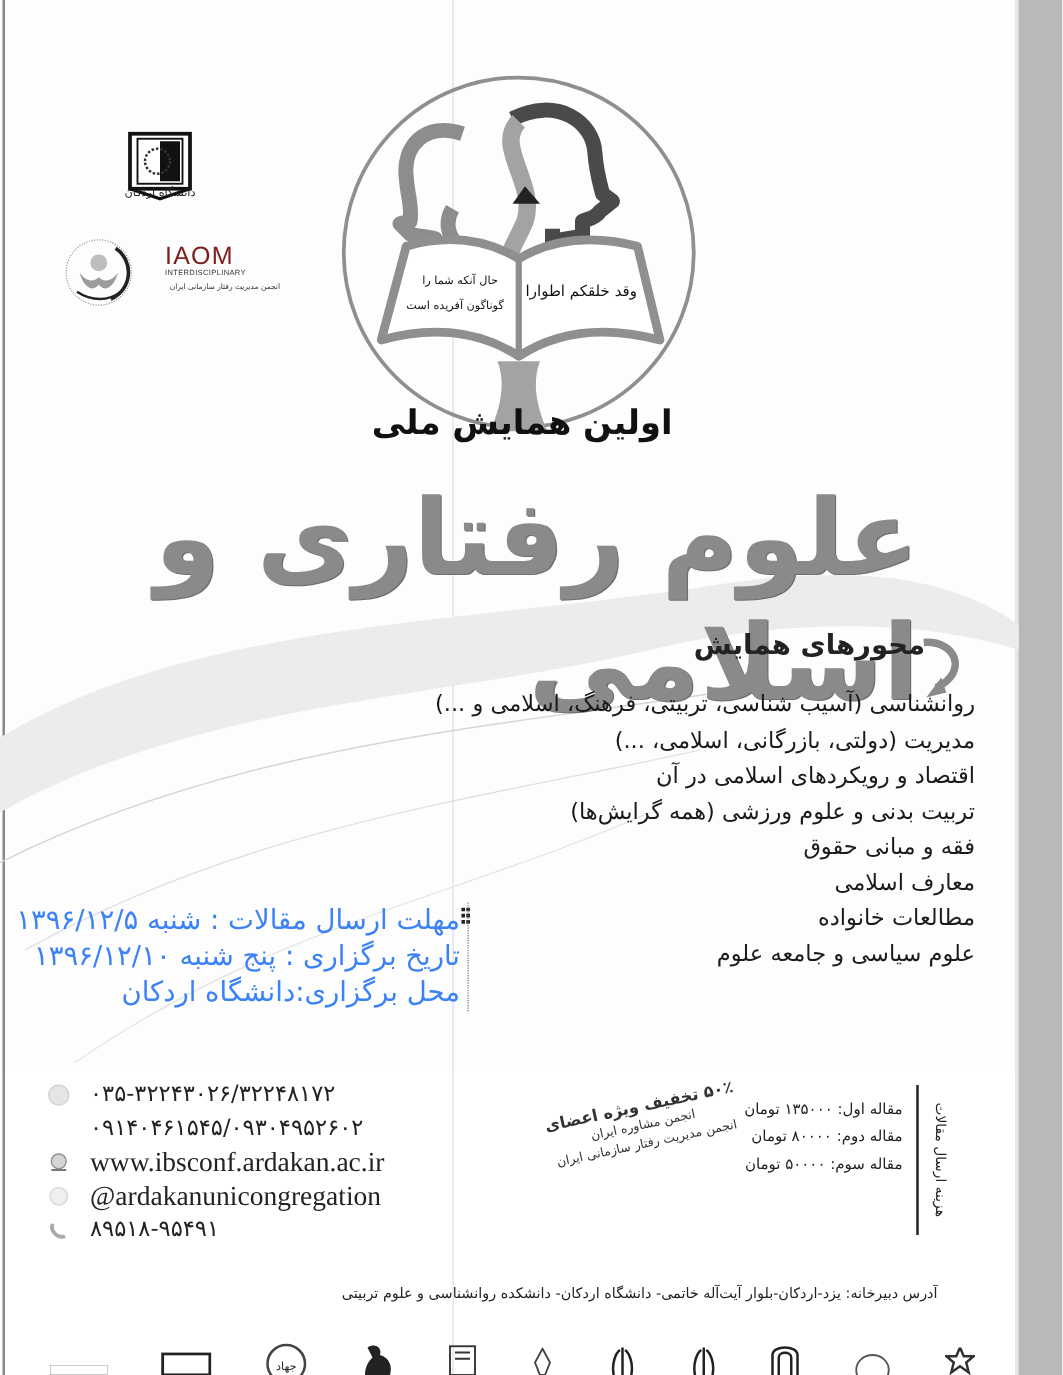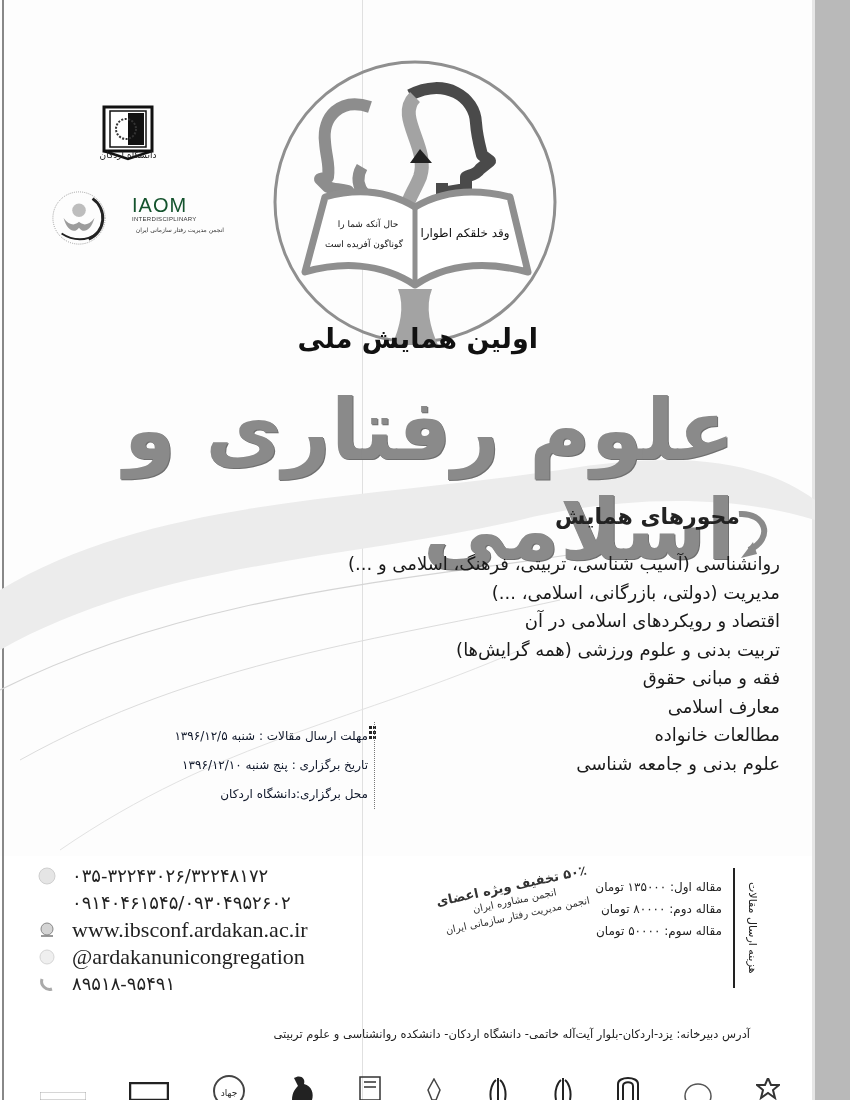--- a/index.html
+++ b/index.html
@@ -12,40 +12,40 @@
     .right-band-edge { position: absolute; left: 812px; top: 0; width: 4px; height: 1100px; background: #e6e6e6; }
     .fold-line { position: absolute; left: 362px; top: 0; width: 1px; height: 1100px; background: #e0e0e0; }
 
     .swoosh { position: absolute; left: 0; top: 440px; width: 815px; height: 420px; pointer-events: none; }
 
     
     .uni-logo { position: absolute; left: 100px; top: 98px; width: 56px; height: 70px; }
     .uni-logo-label { position: absolute; left: 90px; top: 150px; width: 76px; text-align: center; font-size: 9px; direction: rtl; color: #222; }
     .assoc-logo { position: absolute; left: 50px; top: 188px; width: 58px; height: 60px; }
     .iaom { position: absolute; left: 132px; top: 194px; width: 92px; }
-    .iaom-title { font-family: "Liberation Sans", sans-serif; font-size: 20px; letter-spacing: 1px; color: #14532d; line-height: 22px; }
+    .iaom-title { font-family: "Liberation Sans", sans-serif; font-size: 20px; letter-spacing: 1px; color: #7f1d1d; line-height: 22px; }
     .iaom-sub { font-family: "Liberation Sans", sans-serif; font-size: 6px; letter-spacing: 0.3px; color: #333; }
     .iaom-fa { font-size: 6px; direction: rtl; color: #333; margin-top: 4px; text-align: right; }
 
     
     .emblem { position: absolute; left: 270px; top: 57px; width: 290px; height: 290px; }
 
     
     .title-first { position: absolute; right: 312px; top: 323px; direction: rtl; font-size: 27px; font-weight: bold; color: #111; }
     .title-main { position: absolute; left: 95px; top: 380px; width: 640px; text-align: right; direction: rtl; font-size: 84px; font-weight: bold; color: #8a8a8a; letter-spacing: 2px; text-shadow: 1px 1px 0 #6f6f6f; line-height: 100px; }
 
     
     .topics-heading { position: absolute; right: 110px; top: 504px; direction: rtl; font-size: 22px; font-weight: bold; color: #222; }
     .topics-arrow { position: absolute; left: 735px; top: 510px; width: 40px; height: 50px; }
     .topics-list { position: absolute; right: 70px; top: 550px; direction: rtl; list-style: none; }
     .topics-list li { font-size: 18px; line-height: 28.5px; color: #1a1a1a; white-space: nowrap; text-align: right; }
 
     
     .dates { position: absolute; left: 40px; top: 722px; width: 335px; direction: rtl; border-right: 1px dotted #777; padding-right: 6px; }
-    .dates .row { font-size: 12px; line-height: 29px; color: #0f172a; white-space: nowrap; text-align: right; }
+    .dates .row { font-size: 22px; line-height: 29px; color: #3b82f6; white-space: nowrap; text-align: right; }
     .dates-marker { position: absolute; left: 369px; top: 726px; width: 7px; height: 14px; }
 
     
     .contacts { position: absolute; left: 36px; top: 862px; }
     .contact-row { position: relative; display: flex; align-items: center; height: 27px; }
     .contact-icon { width: 22px; height: 22px; margin-right: 14px; display: flex; align-items: center; justify-content: center; }
     .contact-text { font-family: "Liberation Serif", serif; font-size: 22px; color: #222; white-space: nowrap; }
     .contact-text.num { font-family: "DejaVu Sans", sans-serif; font-size: 18px; letter-spacing: 1.2px; direction: ltr; }
 
     
@@ -129,21 +129,21 @@
     <polygon points="6,48 18,32 22,44" fill="#8a8a8a"></polygon>
   </svg>
   <ul class="topics-list">
     <li>روانشناسی (آسیب شناسی، تربیتی، فرهنگ، اسلامی و ...)</li>
     <li>مدیریت (دولتی، بازرگانی، اسلامی، ...)</li>
     <li>اقتصاد و رویکردهای اسلامی در آن</li>
     <li>تربیت بدنی و علوم ورزشی (همه گرایش‌ها)</li>
     <li>فقه و مبانی حقوق</li>
     <li>معارف اسلامی</li>
     <li>مطالعات خانواده</li>
-    <li>علوم بدنی و جامعه شناسی</li>
+    <li>علوم سیاسی و جامعه علوم</li>
   </ul>
 
   <svg class="dates-marker" viewBox="0 0 7 14">
     <rect x="0" y="0" width="3" height="3" fill="#222"></rect>
       <rect x="4" y="0" width="3" height="3" fill="#222"></rect>
     <rect x="0" y="5" width="3" height="3" fill="#222"></rect>
       <rect x="4" y="5" width="3" height="3" fill="#222"></rect>
     <rect x="0" y="10" width="3" height="3" fill="#222"></rect>
       <rect x="4" y="10" width="3" height="3" fill="#222"></rect>
   </svg>

